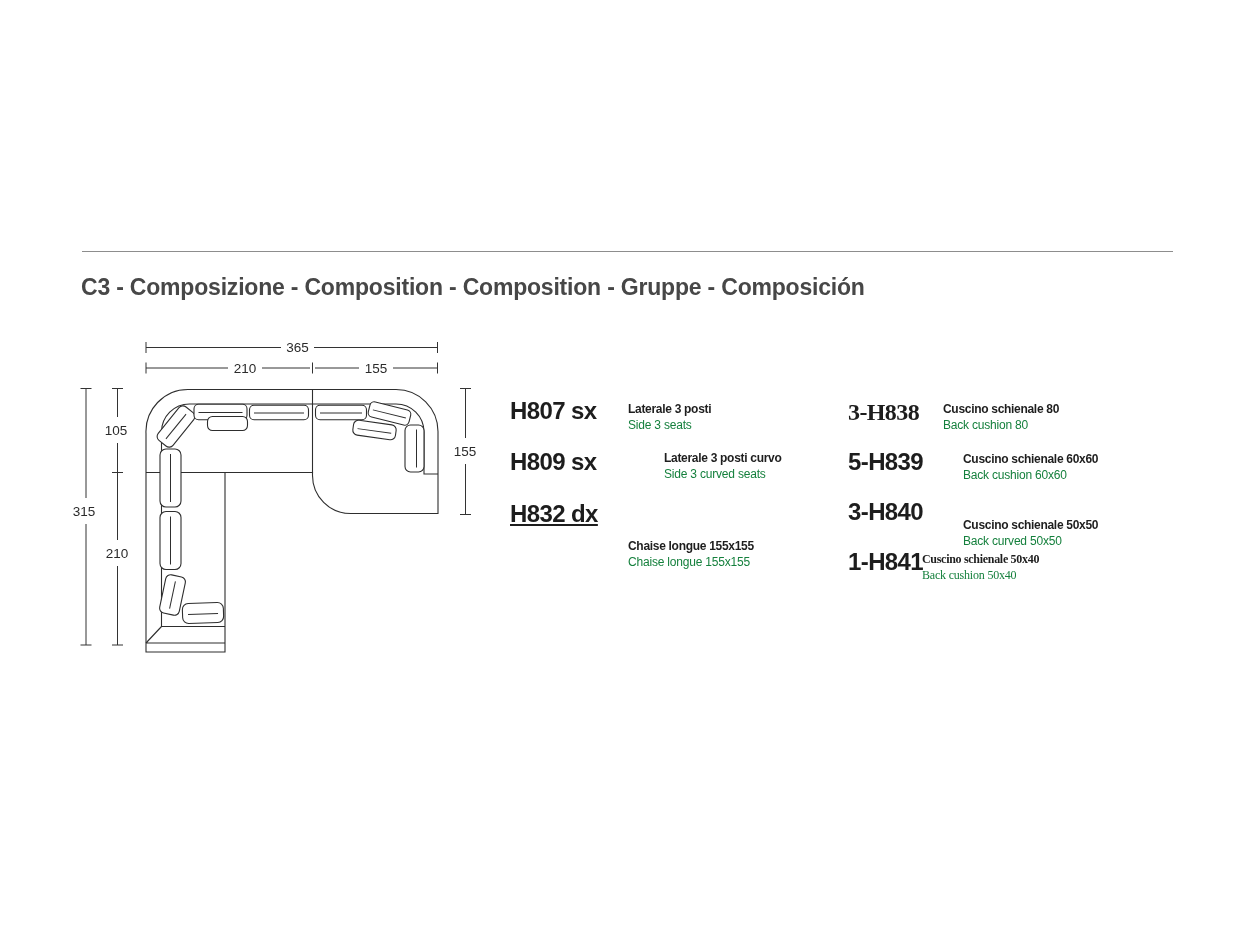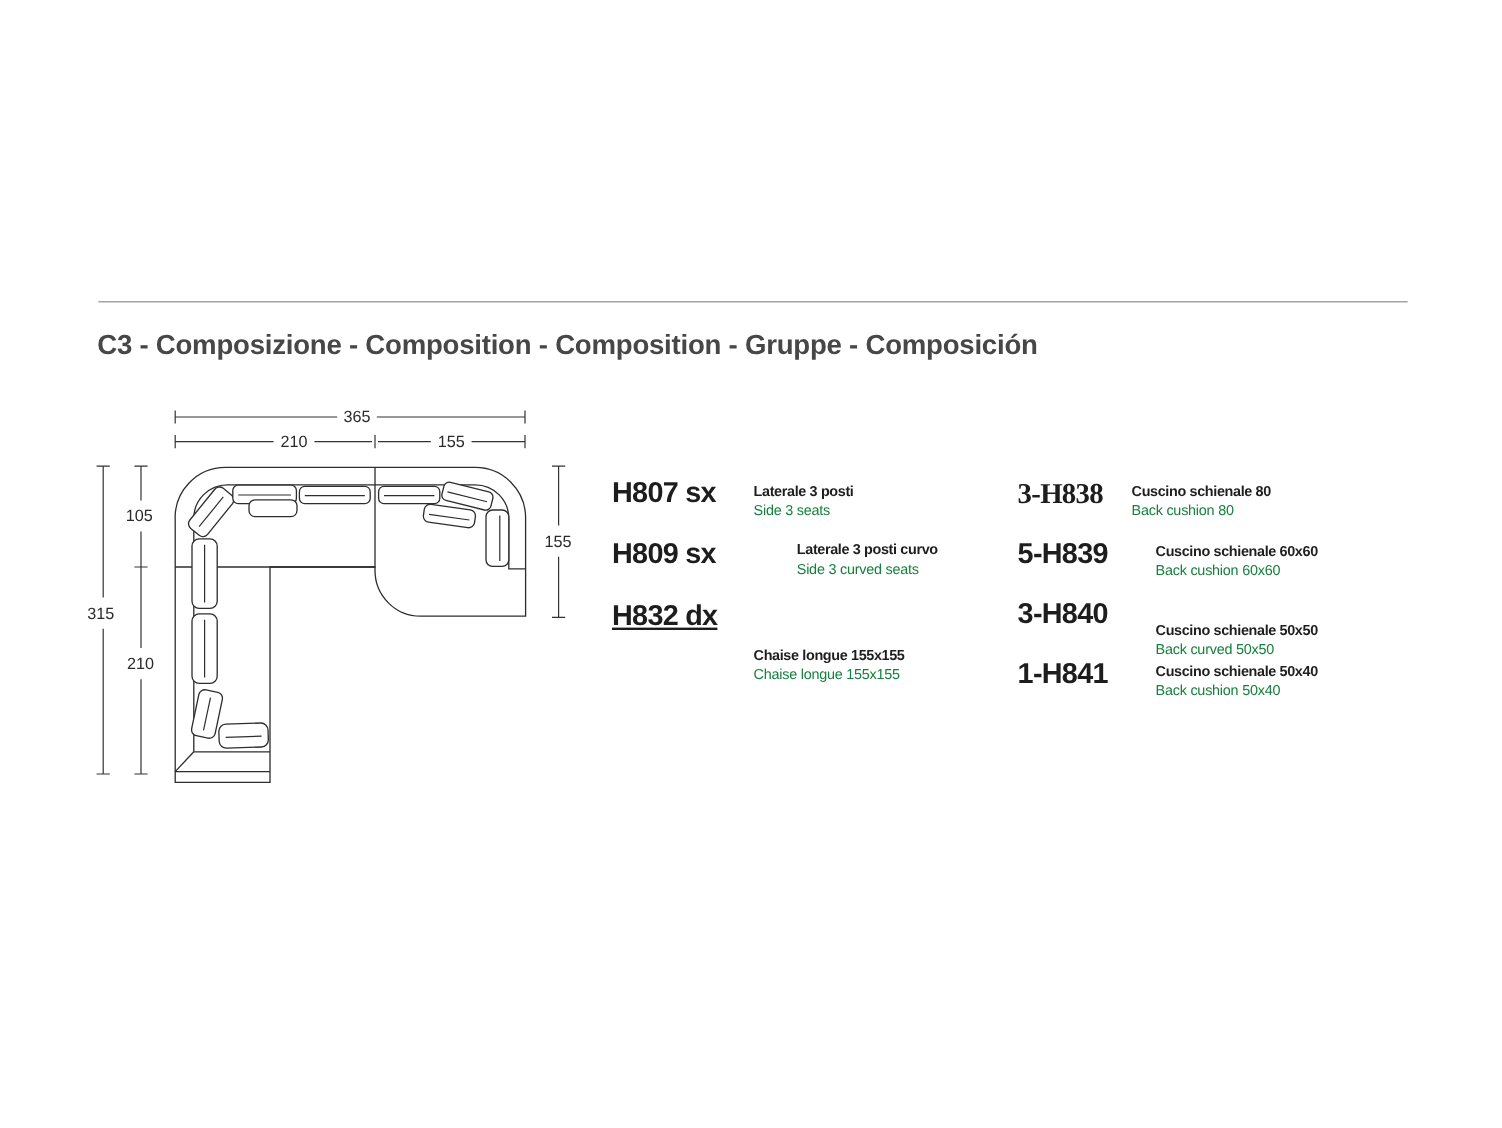--- a/index.html
+++ b/index.html
@@ -150,17 +150,17 @@
     <div class="l2">Back cushion 60x60</div>
   </div>
 
   <div class="code" style="left:848px;top:499px;">3-H840</div>
   <div class="desc" style="left:963px;top:501px;margin-top:16px;">
     <div class="l1">Cuscino schienale 50x50</div>
     <div class="l2">Back curved 50x50</div>
   </div>
 
   <div class="code" style="left:848px;top:549px;">1-H841</div>
-  <div class="desc" style="left:963px;top:551px;">
+  <div class="desc" style="left:922px;top:551px;font-family:Liberation Serif, serif;">
     <div class="l1">Cuscino schienale 50x40</div>
     <div class="l2">Back cushion 50x40</div>
   </div>
 </div>
 
 </body></html>

